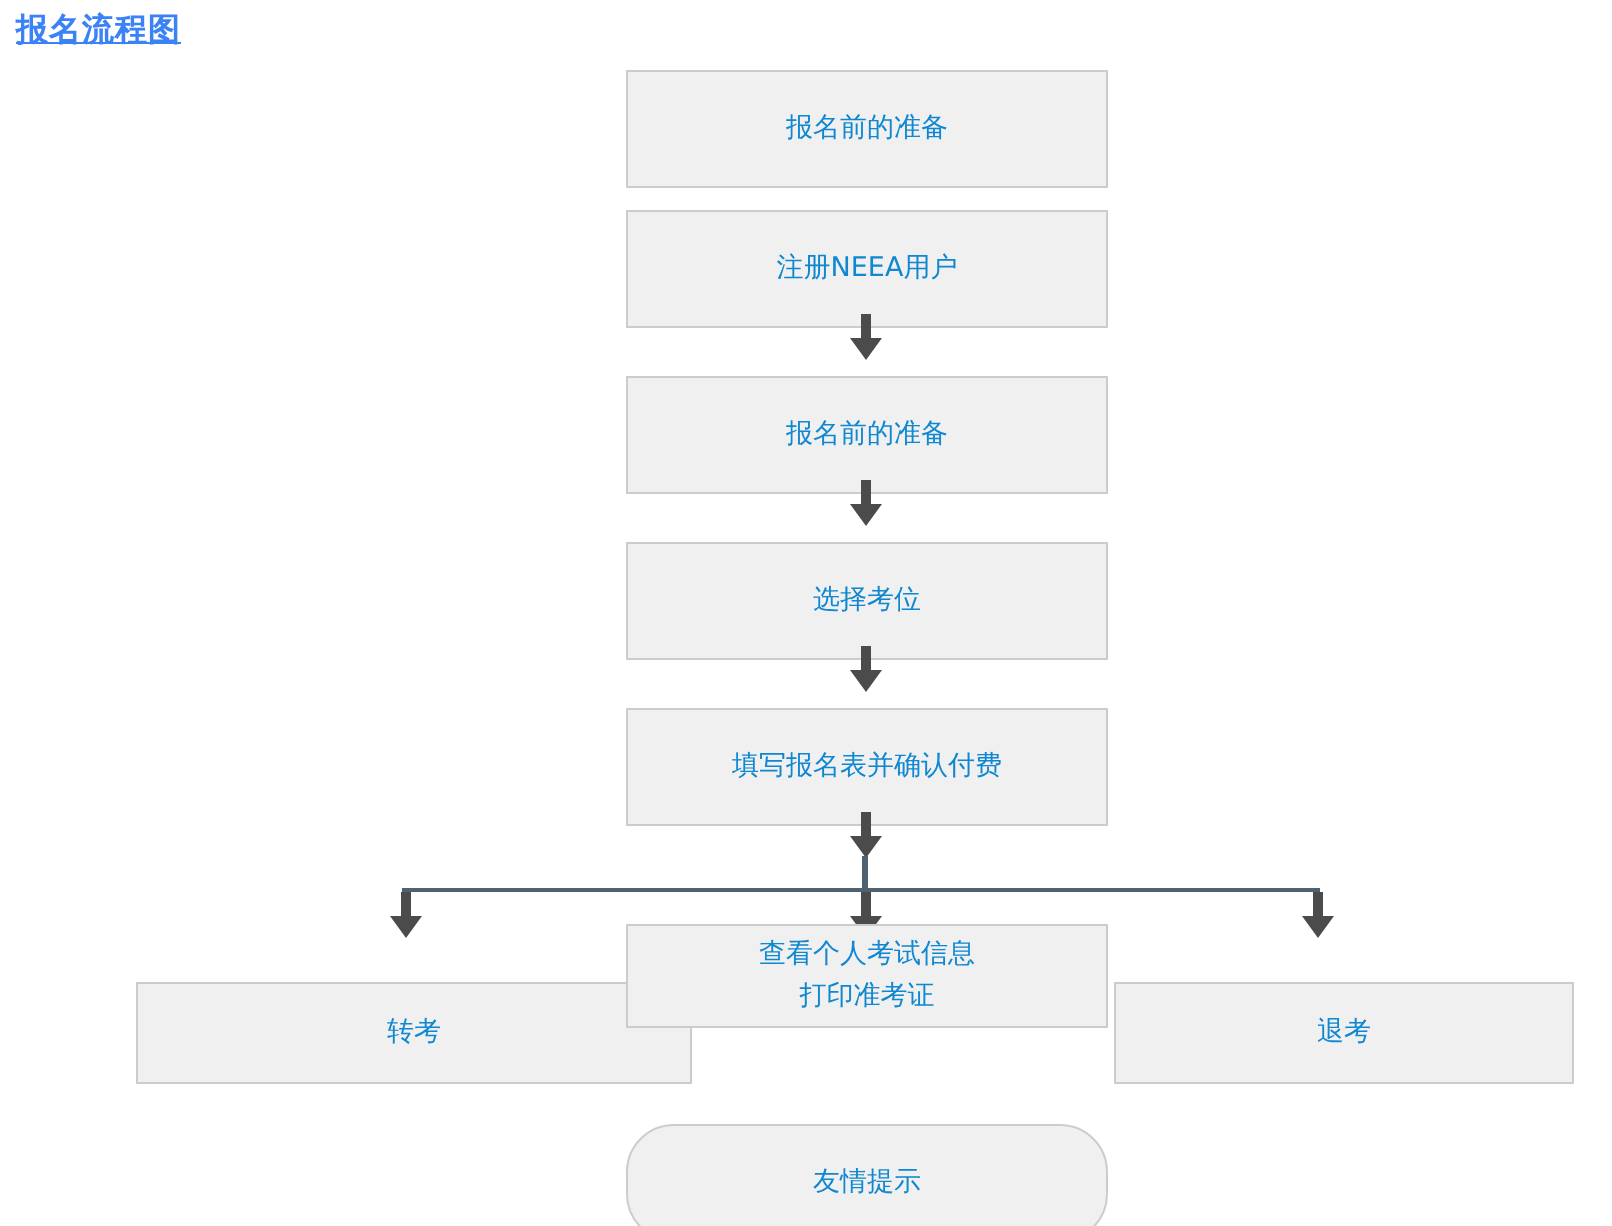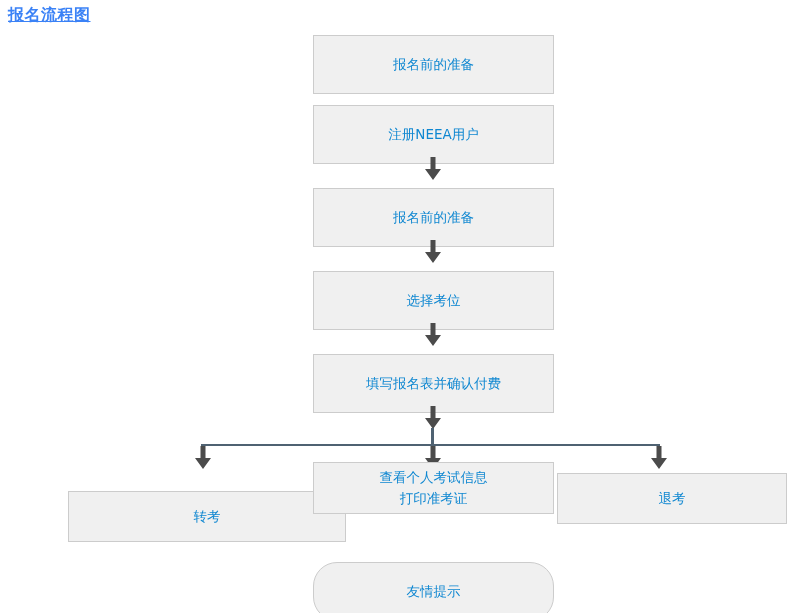--- a/index.html
+++ b/index.html
@@ -56,21 +56,21 @@
   }
   #node-prepare   { top: 35px; }
   #node-register  { top: 105px; }
   #node-prepay    { top: 188px; }
   #node-seat      { top: 271px; }
   #node-form      { top: 354px; justify-content: center; }
   #node-view      { top: 462px; height: 52px; }
   #node-tips      { top: 562px; border-radius: 24px; }
 
   #node-transfer  { left: 68px;  top: 491px; width: 278px; height: 51px; }
-  #node-refund    { left: 557px; top: 473px; width: 230px; height: 51px; text-align: right; }
+  #node-refund    { left: 557px; top: 491px; width: 230px; height: 51px; text-align: right; }
 
   
   .arrow-down {
     position: absolute;
     width: 18px;
     height: 24px;
   }
   .arrow-down svg { display: block; }
 
   

